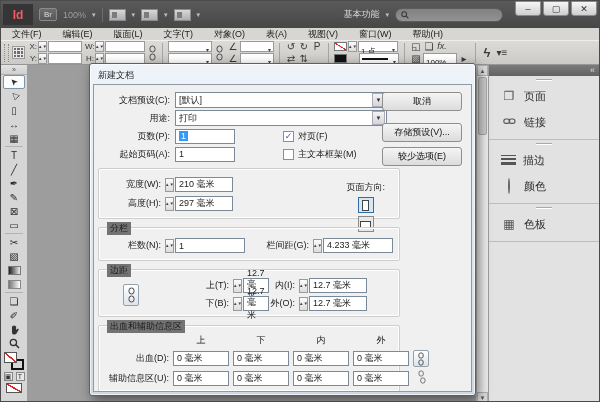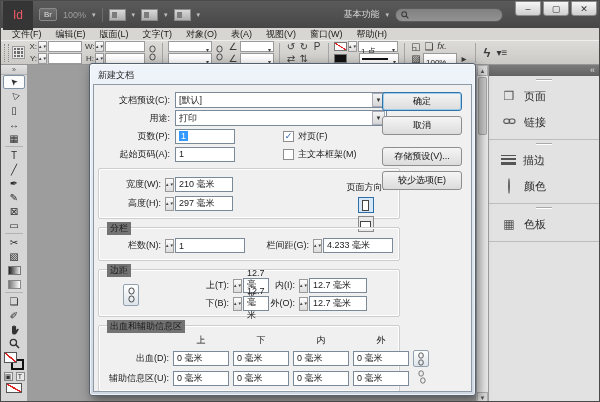--- a/index.html
+++ b/index.html
@@ -2,35 +2,35 @@
 <html><head>
 <meta charset="utf-8">
 <style>
   * { margin:0; padding:0; box-sizing:border-box; }
   html,body { width:600px; height:402px; overflow:hidden; }
   body { font-family:"Liberation Sans","DejaVu Sans",sans-serif; font-size:9px; color:#222; }
   .app { position:relative; width:600px; height:402px; background:#d4d4d4; border:1px solid #4a4a4a; overflow:hidden; }
 
   
   .titlebar { height:27px; background:linear-gradient(#5a5a5a,#474747); display:flex; align-items:center; gap:6px; padding:0 2px 0 0; }
-  .idlogo { width:30px; height:30px; margin-left:2px; background:#353535; color:#f25a66; font-weight:normal; font-size:12px; display:flex; align-items:center; justify-content:center; }
+  .idlogo { width:30px; height:21px; margin-left:2px; background:#353535; color:#f25a66; font-weight:bold; font-size:12px; display:flex; align-items:center; justify-content:center; }
   .brbadge { width:18px; height:13px; border:1px solid #8a8a8a; border-radius:2px; background:linear-gradient(#6e6e6e,#575757); color:#ddd; font-size:8px; display:flex; align-items:center; justify-content:center; }
   .tb-zoom { color:#9f9f9f; font-size:9px; }
   .tb-sep { width:1px; height:14px; background:#6c6c6c; }
   .wsicon { width:17px; height:12px; border:1px solid #8b8b8b; background:linear-gradient(#d9d9d9,#aeaeae); position:relative; }
   .wsicon::after { content:""; position:absolute; left:2px; top:2px; right:8px; bottom:2px; background:#7c7c7c; }
   .tb-caret { color:#c0c0c0; font-size:7px; }
   .tb-space { flex:1; }
   .tb-workspace { color:#d8d8d8; font-size:9px; }
   .searchbox { width:108px; height:14px; border:1px solid #5c5c5c; border-radius:7px; background:linear-gradient(#818181,#929292); display:flex; align-items:center; padding:0 5px; gap:3px; }
   .winbtns { display:flex; gap:2px; align-self:flex-start; margin-left:6px; }
   .winbtn { width:26px; height:15px; border:1px solid #8b8b8b; border-radius:0 0 3px 3px; background:linear-gradient(#f6f6f6,#cfcfcf); color:#333; font-size:9px; display:flex; align-items:center; justify-content:center; }
 
   
-  .menubar { height:12px; background:#d8d6d2; display:flex; align-items:center; padding-left:4px; }
+  .menubar { height:12px; background:#d8d6d2; display:flex; align-items:center; padding-left:4px;gap:7px; }
   .menu-item { padding:0 7px; font-size:9px; color:#1c1c1c; }
   .controlbar { height:25px; background:linear-gradient(#dddbd8,#cccac7); border-top:1px solid #efefef; border-bottom:1px solid #969696; display:flex; align-items:center; gap:3px; padding:0 3px; font-size:8px; }
   .vgrip { width:5px; height:18px; border-left:1px dotted #8a8a8a; border-right:1px dotted #8a8a8a; }
   .proxy { width:13px; height:13px; display:grid; grid-template-columns:repeat(3,1fr); gap:1px; background:#e9e9e9; border:1px solid #9a9a9a; padding:1px; }
   .proxy i { background:#6e6e6e; }
   .ccol { display:flex; flex-direction:column; gap:1px; }
   .crow { display:flex; align-items:center; gap:1px; height:11px; }
   .clab { width:9px; text-align:right; color:#333; }
   .spin, .spin2 { width:9px; height:14px; border:1px solid #9a9a9a; background:linear-gradient(#fcfcfc,#dcdcdc); display:flex; flex-direction:column; align-items:center; justify-content:center; font-size:4.5px; line-height:5px; color:#444; }
   .spin2 { height:11px; }
@@ -614,21 +614,20 @@
               </span>
             <span style="text-align:center;"><svg width="8" height="14" viewBox="0 0 9 16">
                   <rect x="1" y="1" width="5" height="6" rx="2.4" fill="none" stroke="#666"></rect>
                   <rect x="3" y="9" width="5" height="6" rx="2.4" fill="none" stroke="#666"></rect>
                 </svg></span>
           </div>
         </div>
       </div>
 
       <div class="btncol">
-        <div class="wbtn default">确定</div>
         <div class="wbtn gap1">取消</div>
         <div class="wbtn">存储预设(V)...</div>
         <div class="wbtn">较少选项(E)</div>
       </div>
     </div>
   </div>
 
 </div>
 
 </body></html>

